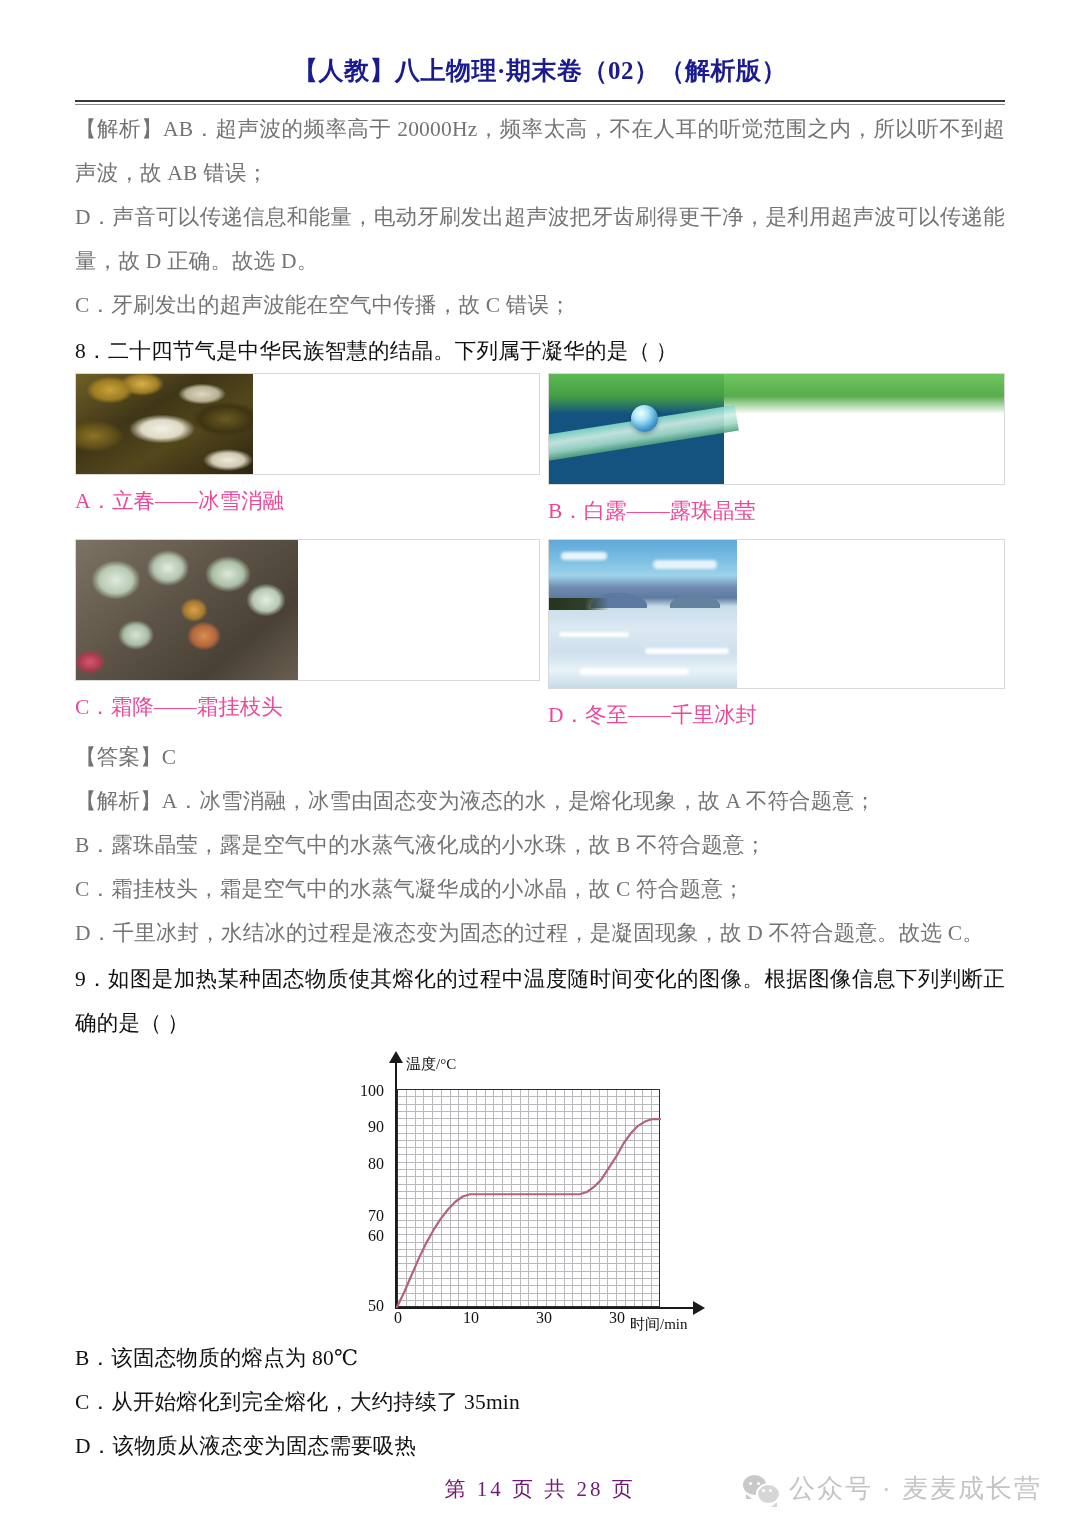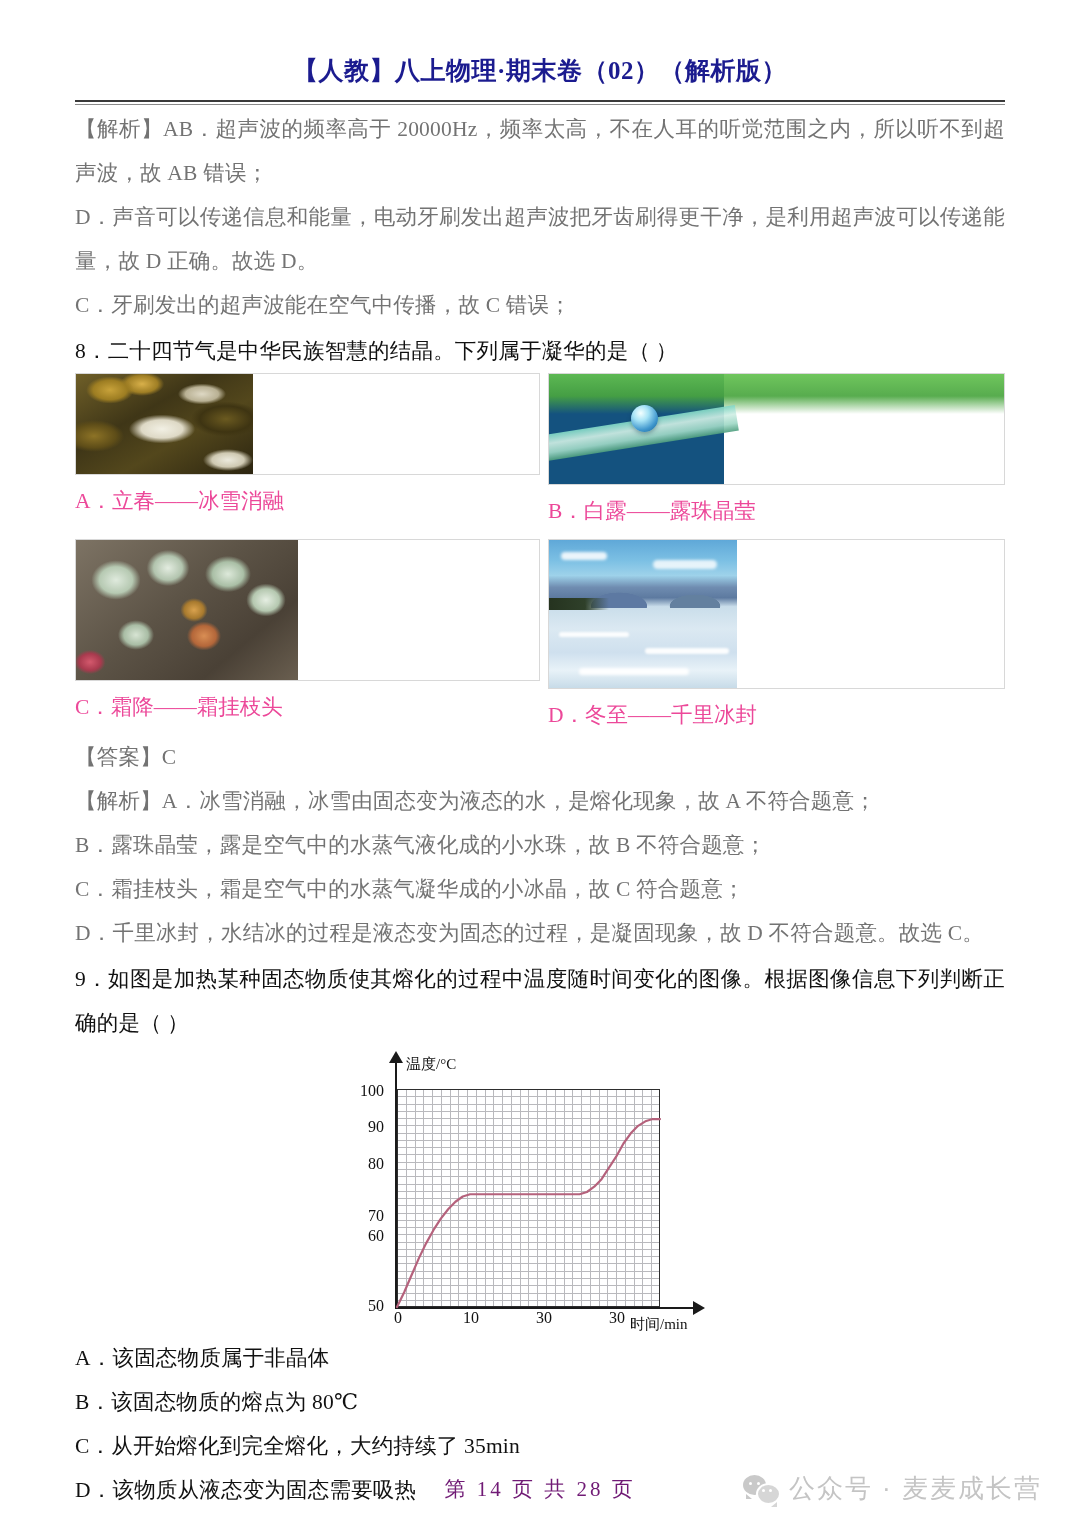--- a/index.html
+++ b/index.html
@@ -472,21 +472,20 @@
         <div class="x-tick" style="top:258px; left:169px;">30</div>
         <div class="x-tick" style="top:258px; left:242px;">30</div>
 
         <svg class="curve-svg" viewBox="0 0 360 285">
           <polyline id="curve-path" fill="none" stroke="#b5627c" stroke-width="2.2" stroke-linecap="round" stroke-linejoin="round" points="37.00,256.00 44.31,240.97 51.61,224.05 58.92,207.14 66.22,192.10 73.53,178.95 80.83,167.67 88.14,158.28 95.44,150.76 102.75,145.50 110.06,143.24 146.58,143.24 183.11,143.24 219.64,143.24 226.94,140.99 234.25,135.72 241.56,128.21 248.86,116.93 256.17,105.66 263.47,92.50 270.78,82.35 278.08,74.83 285.39,70.32 292.69,68.07 300.00,68.07"></polyline>
         </svg>
 
       </div>
     </div>
 
-    <div class="para black">A．该固态物质属于非晶体</div>
     <div class="para black">B．该固态物质的熔点为 80℃</div>
     <div class="para black">C．从开始熔化到完全熔化，大约持续了 35min</div>
     <div class="para black">D．该物质从液态变为固态需要吸热</div>
   </div>
 
   <div class="footer">
     <div class="page-number">第 14 页 共 28 页</div>
     <div class="watermark">
       <div class="wm-icon">
         <div class="b1"></div>

